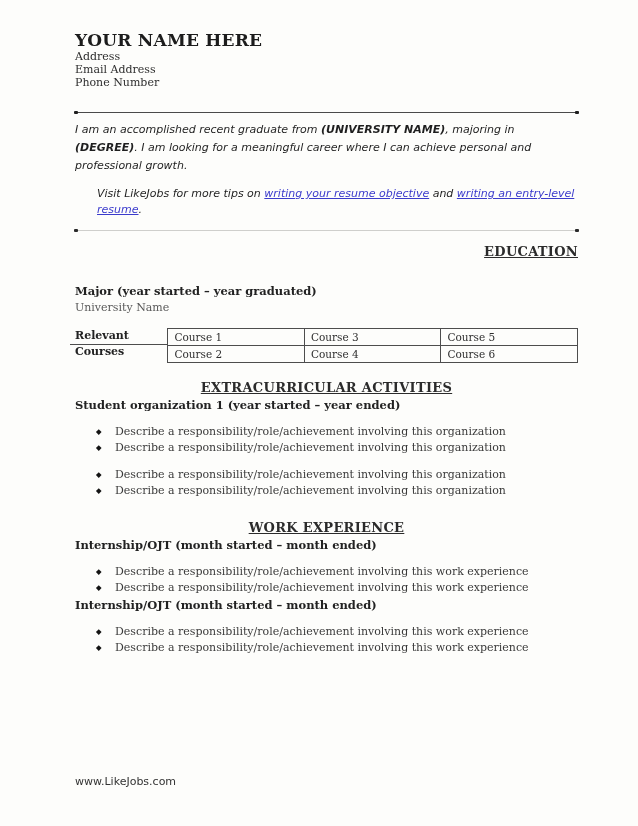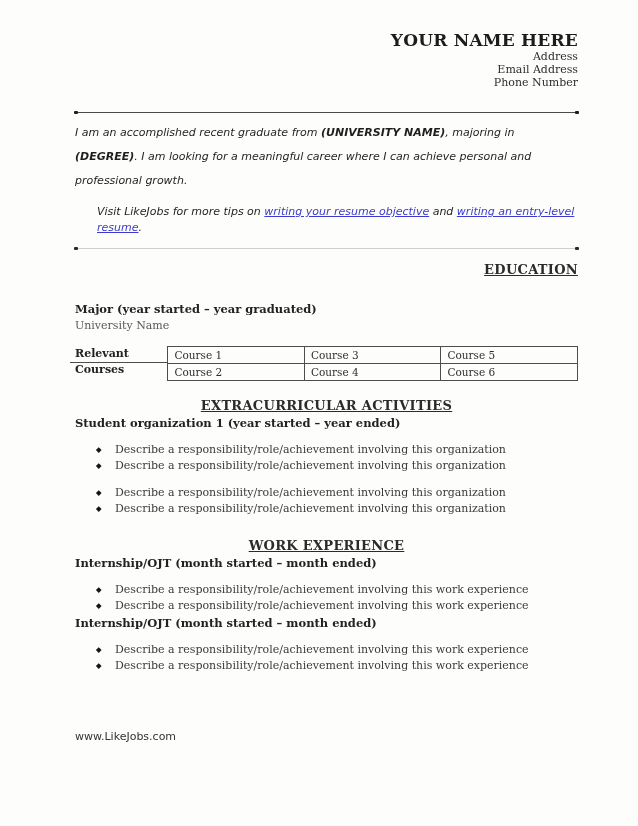--- a/index.html
+++ b/index.html
@@ -4,33 +4,33 @@
 <style>
   html,body{margin:0;padding:0;background:#ffffff;}
   .page{
     width:638px;height:826px;box-sizing:border-box;position:relative;
     background:#fdfdfb;
     padding:30px 60px 0 75px;
     font-family:"DejaVu Serif","Liberation Serif",serif;
     color:#262626;overflow:hidden;
   }
   
-  .hdr{text-align:right;}
+  .hdr{text-align:left;}
   .hdr .name{font-size:17px;font-weight:bold;letter-spacing:.2px;line-height:20px;color:#1c1c1c;}
   .hdr .contact{font-size:11px;line-height:13px;color:#2e2e2e;}
   
   .divider{position:relative;height:1px;background:#4a4a4a;margin-top:23px;}
   .divider::before,.divider::after{content:'';position:absolute;width:4px;height:3px;background:#1f1f1f;top:-1px;border-radius:1px;}
   .divider::before{left:-1px;}
   .divider::after{right:-1px;}
   .divider.light{background:#cfcfcc;margin-top:12px;}
   .divider.light::before,.divider.light::after{background:#2a2a2a;}
   
   .objective{font-family:"DejaVu Sans","Liberation Sans",sans-serif;font-style:italic;
-    font-size:11px;line-height:24px;margin-top:8px;color:#1f1f1f;}
+    font-size:11px;line-height:18px;margin-top:8px;color:#1f1f1f;}
   .objective b{font-weight:bold;}
   .tips{font-family:"DejaVu Sans","Liberation Sans",sans-serif;font-style:italic;
     font-size:11px;line-height:16px;margin-top:11px;padding-left:22px;color:#1f1f1f;}
   a.doclink{color:#3b3bcc;text-decoration:underline;cursor:pointer;}
   
   .sect{ text-align:center;font-size:13px;font-weight:bold;text-decoration:underline;
     letter-spacing:.3px;color:#2b2b2b;line-height:17px;}
   .sect.edu{margin-top:12px;text-align:right;}
   .sect.extra{margin-top:16px;}
   .sect.work{margin-top:20px;}
@@ -42,21 +42,21 @@
   ul.blist li{position:relative;padding-left:40px;font-size:11px;line-height:16px;color:#3a3a3a;}
   ul.blist li::before{content:'';position:absolute;left:22px;top:6px;width:3.5px;height:3.5px;
     background:#141414;transform:rotate(45deg);}
   
   .courses-row{display:flex;align-items:flex-start;margin-top:13px;}
   .courses-label{width:109px;box-sizing:border-box;font-size:11px;font-weight:bold;color:#222;
     line-height:16px;border-bottom:1px solid #4d4d4d;margin-left:-5px;padding-left:5px;height:17px;}
   table.courses{border-collapse:collapse;width:462px;table-layout:fixed;}
   table.courses td{border:1px solid #4d4d4d;font-size:10.5px;line-height:12px;padding:2px 6px;color:#2e2e2e;height:12px;}
   
-  .footer{position:absolute;left:75px;top:730px;font-family:"DejaVu Sans","Liberation Sans",sans-serif;
+  .footer{position:absolute;left:75px;top:775px;font-family:"DejaVu Sans","Liberation Sans",sans-serif;
     font-size:11px;color:#333;}
 </style>
 </head>
 <body>
 
 <div class="page">
 
   <div class="hdr">
     <div class="name">YOUR NAME HERE</div>
     <div class="contact">Address</div>

